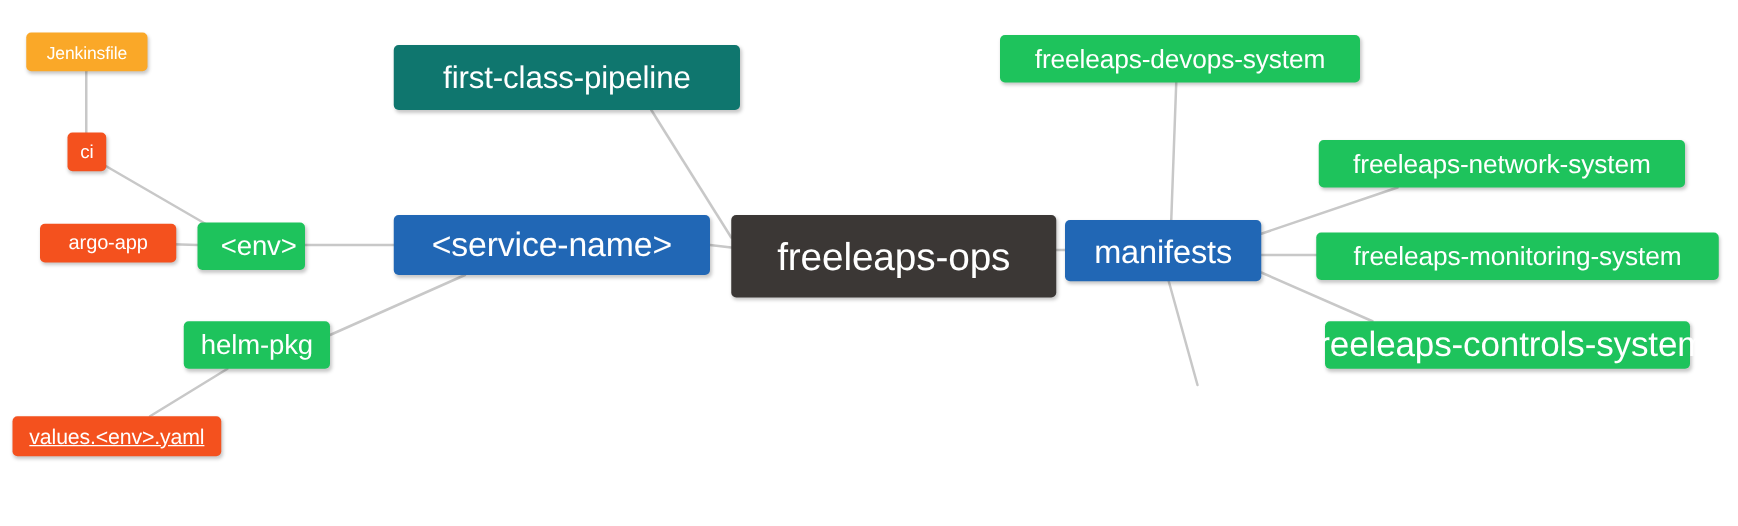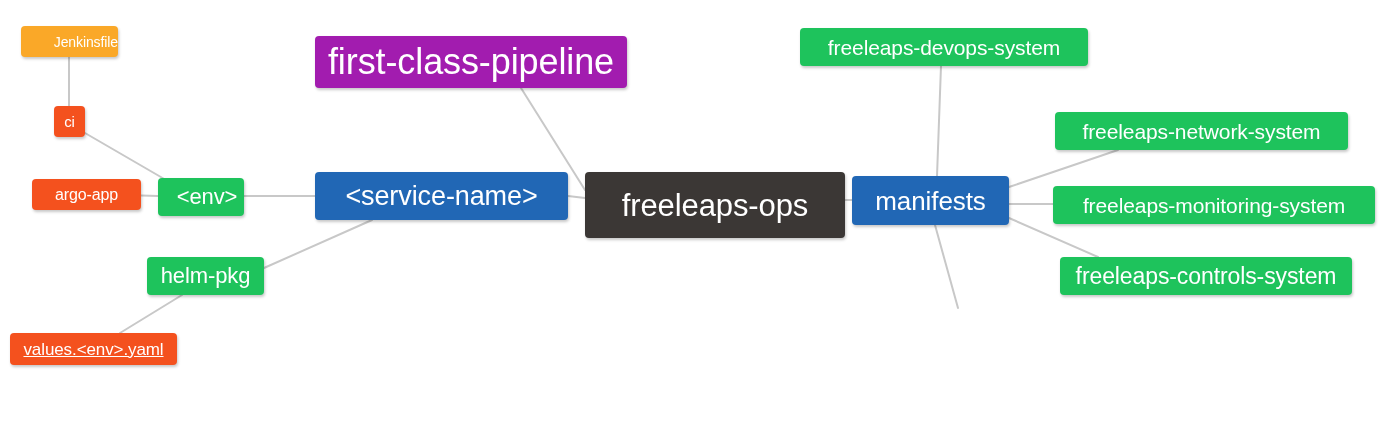--- a/index.html
+++ b/index.html
@@ -35,21 +35,21 @@
     color: #ffffff;
     border-radius: 4px;
     white-space: nowrap;
     line-height: 1;
     box-shadow: 1px 2px 3px rgba(0,0,0,0.22);
     letter-spacing: -0.1px;
   }
   .n-root    { background: #3b3735; text-align: center; }
   .n-blue    { background: #2167b5; }
   .n-green   { background: #1ec35c; }
-  .n-orange  { background: #faa828; justify-content: flex-end; }
+  .n-orange  { background: #faa828; }
   .n-red     { background: #f4511e; }
 </style>
 </head>
 <body>
 
 <div id="canvas">
 
   <svg id="edges" viewBox="0 0 1390 421" xmlns="http://www.w3.org/2000/svg">
       <line x1="521" y1="88" x2="585" y2="190" stroke="#c8c8c8" stroke-width="2" stroke-linecap="round"></line>
       <line x1="568" y1="196" x2="585" y2="198" stroke="#c8c8c8" stroke-width="2" stroke-linecap="round"></line>
@@ -60,21 +60,21 @@
       <line x1="264" y1="268" x2="372" y2="220" stroke="#c8c8c8" stroke-width="2" stroke-linecap="round"></line>
       <line x1="120" y1="333" x2="182" y2="295" stroke="#c8c8c8" stroke-width="2" stroke-linecap="round"></line>
       <line x1="845" y1="200" x2="852" y2="200" stroke="#c8c8c8" stroke-width="2" stroke-linecap="round"></line>
       <line x1="937" y1="176" x2="941" y2="66" stroke="#c8c8c8" stroke-width="2" stroke-linecap="round"></line>
       <line x1="1009" y1="187" x2="1118" y2="150" stroke="#c8c8c8" stroke-width="2" stroke-linecap="round"></line>
       <line x1="1009" y1="204" x2="1053" y2="204" stroke="#c8c8c8" stroke-width="2" stroke-linecap="round"></line>
       <line x1="1009" y1="218" x2="1098" y2="257" stroke="#c8c8c8" stroke-width="2" stroke-linecap="round"></line>
       <line x1="935" y1="225" x2="958" y2="308" stroke="#c8c8c8" stroke-width="2" stroke-linecap="round"></line>
     </svg>
 
-  <div class="node n-blue" style="left: 315px; top: 36px; width: 312px; height: 52px; font-size: 36px; background: #a21caf;">
+  <div class="node n-blue" style="left: 315px; top: 36px; width: 277px; height: 52px; font-size: 25px; background: #0f766e;">
       <span>first-class-pipeline</span>
     </div>
   <div class="node n-root" style="left: 585px; top: 172px; width: 260px; height: 66px; font-size: 31px; background: rgb(59, 55, 53);">
       <span>freeleaps-ops</span>
     </div>
   <div class="node n-blue" style="left: 315px; top: 172px; width: 253px; height: 48px; font-size: 27px; background: rgb(33, 103, 181);">
       <span>&lt;service-name&gt;</span>
     </div>
   <div class="node n-green" style="left: 158px; top: 178px; width: 86px; height: 38px; font-size: 22px; background: rgb(30, 195, 92); padding-left: 12px;">
       <span>&lt;env&gt;</span>
@@ -99,17 +99,17 @@
     </div>
   <div class="node n-green" style="left: 800px; top: 28px; width: 288px; height: 38px; font-size: 21px; background: rgb(30, 195, 92);">
       <span>freeleaps-devops-system</span>
     </div>
   <div class="node n-green" style="left: 1053px; top: 186px; width: 322px; height: 38px; font-size: 21px; background: rgb(30, 195, 92);">
       <span>freeleaps-monitoring-system</span>
     </div>
   <div class="node n-green" style="left: 1055px; top: 112px; width: 293px; height: 38px; font-size: 21px; background: rgb(30, 195, 92);">
       <span>freeleaps-network-system</span>
     </div>
-  <div class="node n-green" style="left: 1060px; top: 257px; width: 292px; height: 38px; font-size: 23px; background: rgb(30, 195, 92);">
+  <div class="node n-green" style="left: 1060px; top: 257px; width: 292px; height: 38px; font-size: 28px; background: rgb(30, 195, 92);">
       <span>freeleaps-controls-system</span>
     </div>
 
 </div>
 
 </body></html>

